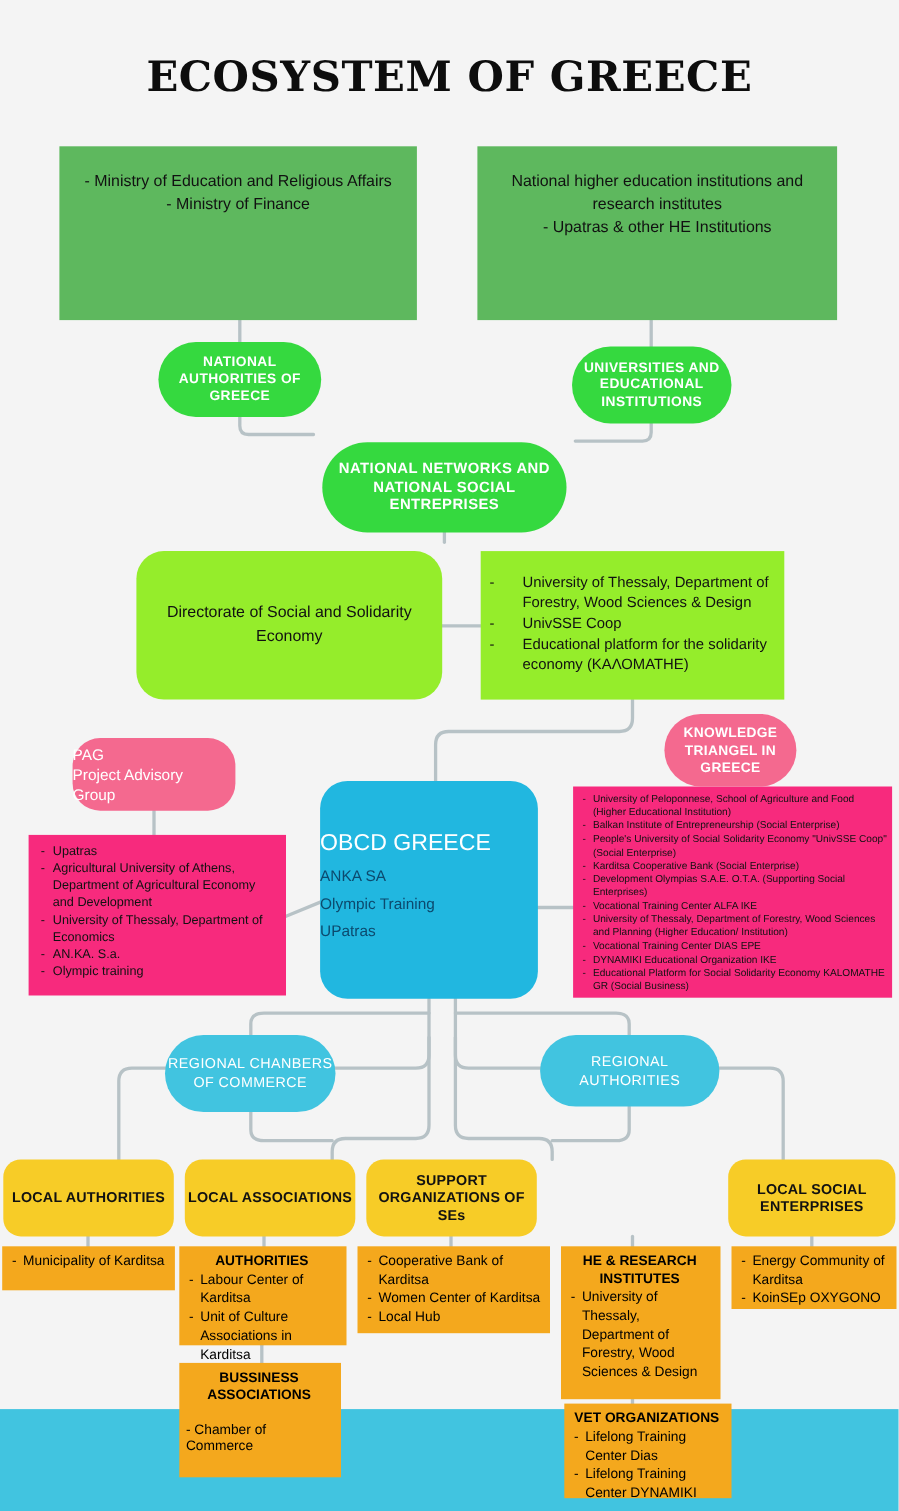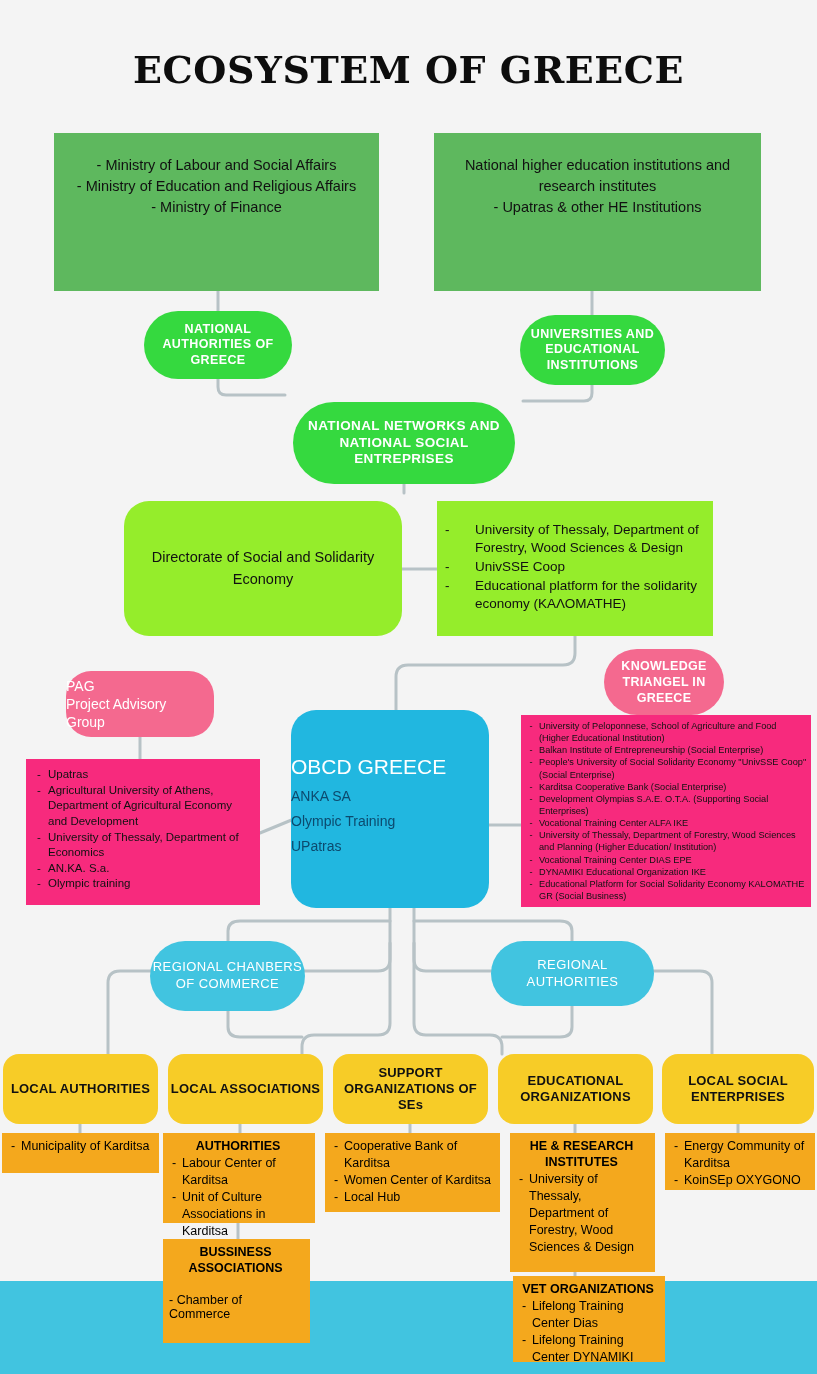--- a/index.html
+++ b/index.html
@@ -161,21 +161,20 @@
     <path d="M738,1111 L738,1121"></path>
 
     <path d="M238,1210 L238,1226"></path>
     <path d="M575,1199 L575,1263"></path>
   </svg>
 
   <div class="abs title">ECOSYSTEM OF GREECE</div>
 
   <div class="abs box green g1">
     <div class="gtxt">
-      <span class="l">-   Ministry of Labour and Social Affairs</span>
       <span class="l">-   Ministry of Education and Religious Affairs</span>
       <span class="l">-   Ministry of Finance</span>
     </div>
   </div>
 
   <div class="abs box green g2">
     <div class="gtxt">
       <span class="l">National higher education institutions and</span>
       <span class="l">research institutes</span>
       <span class="l">-   Upatras &amp; other HE Institutions</span>
@@ -292,21 +291,20 @@
     <div class="n2">Olympic Training</div>
     <div class="n2">UPatras</div>
   </div>
 
   <div class="abs pill pill-blue p-rcc">REGIONAL CHANBERS OF COMMERCE</div>
   <div class="abs pill pill-blue p-ra">REGIONAL AUTHORITIES</div>
 
   <div class="abs oh oh1">LOCAL AUTHORITIES</div>
   <div class="abs oh oh2">LOCAL ASSOCIATIONS</div>
   <div class="abs oh oh3">SUPPORT ORGANIZATIONS OF SEs</div>
-  <div class="abs oh oh4">EDUCATIONAL ORGANIZATIONS</div>
   <div class="abs oh oh5">LOCAL SOCIAL ENTERPRISES</div>
 
   <div class="abs ob ob1">
     <ul class="dash">
       <li>
           <span class="d">-</span>
           <span class="x">Municipality of Karditsa</span>
         </li>
     </ul>
   </div>

